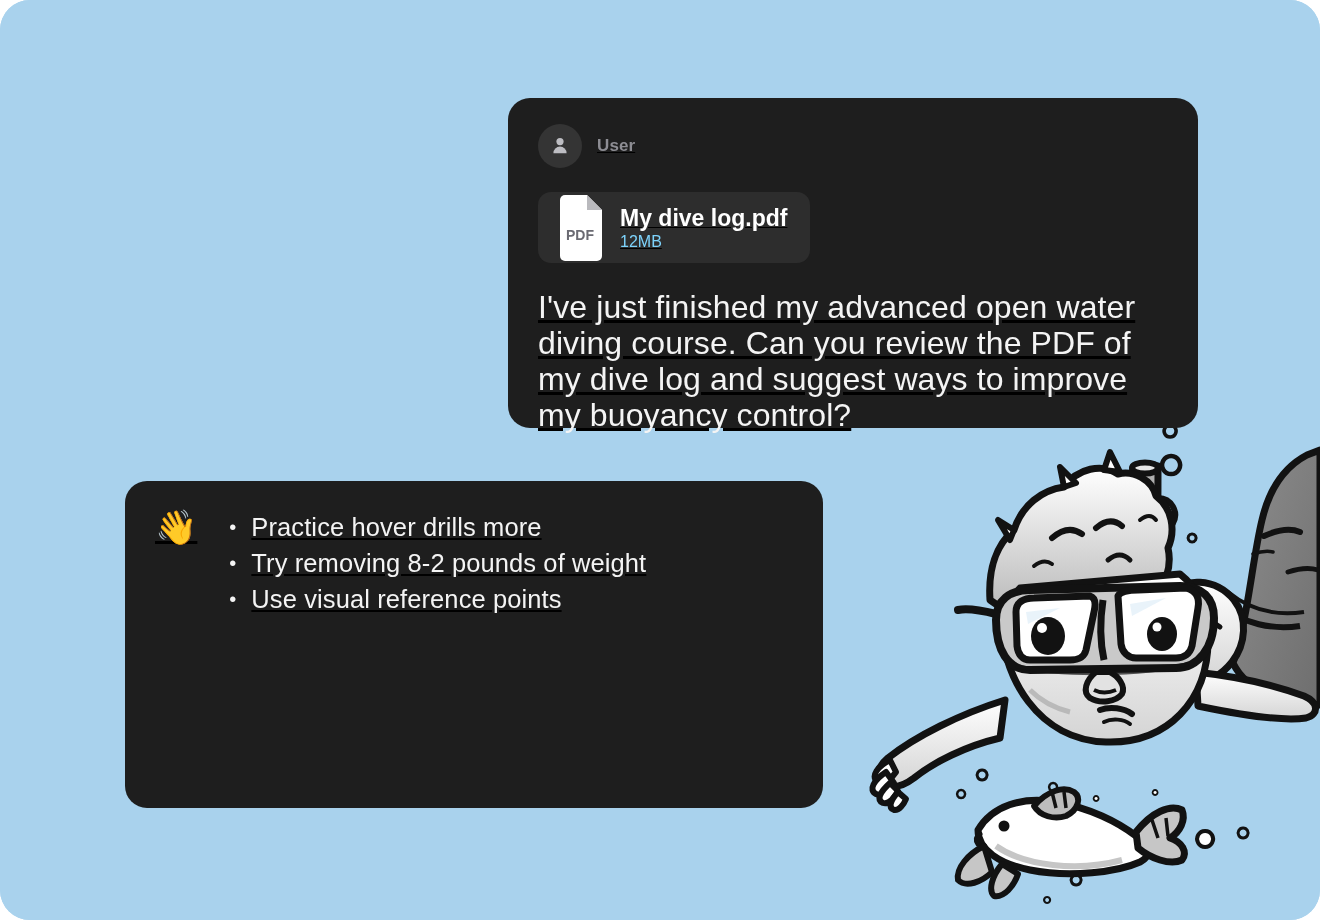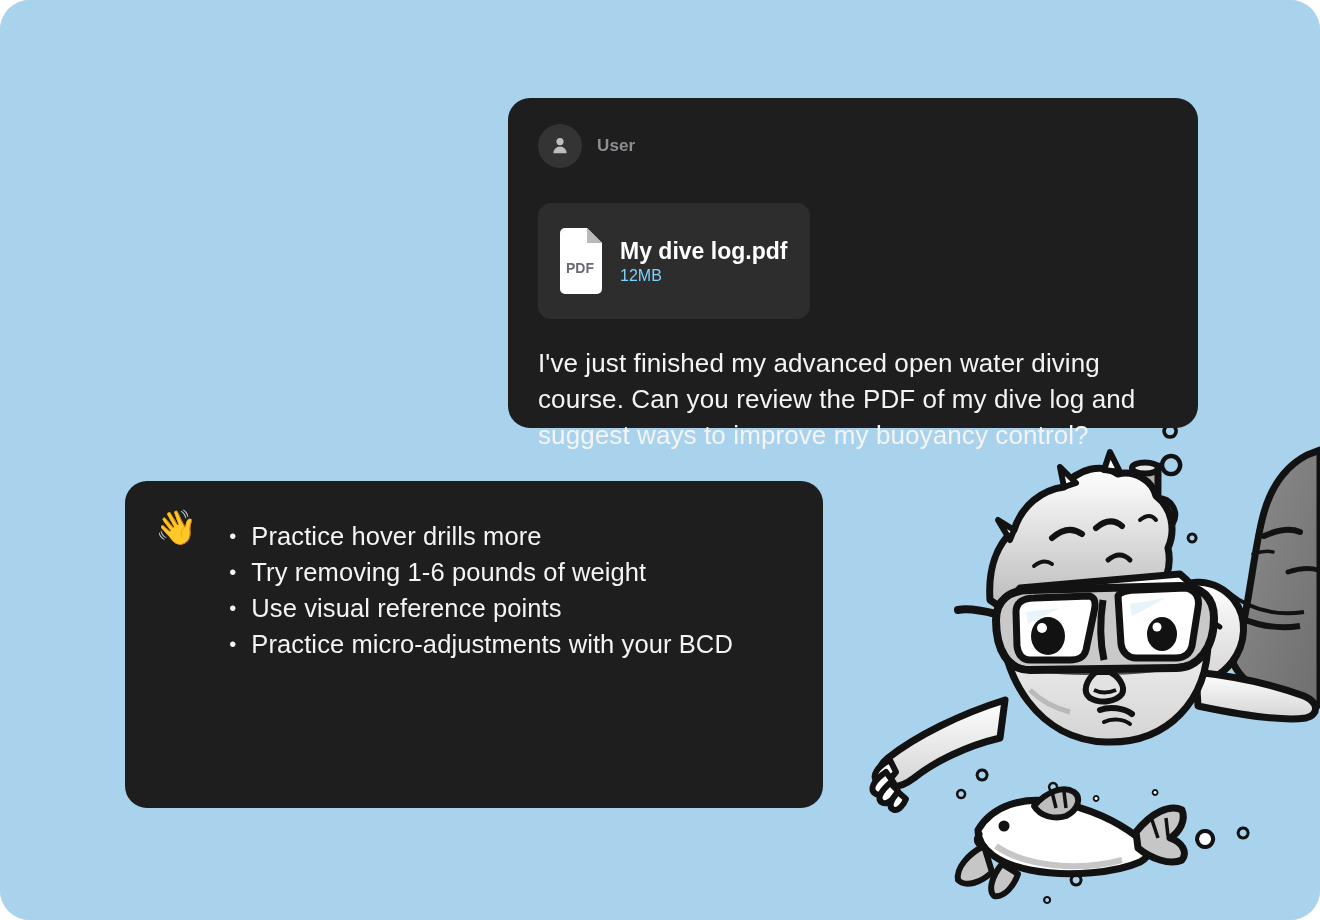--- a/index.html
+++ b/index.html
@@ -35,20 +35,21 @@
     position: absolute;
     inset: 0;
     width: 1320px;
     height: 920px;
   }
 
   .bubble {
     position: absolute;
     background: #1e1e1e;
     border-radius: 22px;
+    text-decoration: underline;
   }
 
   
   #user-bubble {
     left: 508px;
     top: 98px;
     width: 690px;
     height: 330px;
     padding: 26px 28px 30px 30px;
   }
@@ -73,23 +74,23 @@
 
   .user-label {
     font-size: 17px;
     font-weight: bold;
     color: #8d8d93;
     letter-spacing: .1px;
   }
 
   
   .file-card {
-    margin-top: 35px;
+    margin-top: 24px;
     width: 272px;
-    height: 116px;
+    height: 71px;
     background: #2d2d2d;
     border-radius: 13px;
     display: flex;
     align-items: center;
     gap: 14px;
     padding: 0 21px 0 18px;
   }
 
   .pdf-icon {
     width: 50px;
@@ -110,21 +111,21 @@
 
   .file-size {
     margin-top: 5px;
     font-size: 16px;
     color: #7dd3fc;
     line-height: 1.2;
   }
 
   .user-text {
     margin-top: 26px;
-    font-size: 26px;
+    font-size: 32px;
     line-height: 36px;
     color: #f4f4f4;
     letter-spacing: .1px;
   }
 
   
   #assistant-bubble {
     left: 125px;
     top: 481px;
     width: 698px;
@@ -148,21 +149,21 @@
 
   .assist-intro {
     font-size: 25.5px;
     line-height: 36px;
     color: #f4f4f4;
     letter-spacing: .1px;
   }
 
   .assist-list {
     list-style: none;
-    margin-top: 13px;
+    margin-top: 4px;
   }
 
   .assist-list li {
     position: relative;
     font-size: 25.5px;
     line-height: 36px;
     color: #f4f4f4;
     padding-left: 40px;
     letter-spacing: .1px;
   }
@@ -431,22 +432,21 @@
 
       <p class="user-text">I've just finished my advanced open water diving course. Can you review the PDF of my dive log and suggest ways to improve my buoyancy control?</p>
     </div>
 
     <div class="bubble" id="assistant-bubble" style="background: rgb(30, 30, 30);">
       <div class="assist-body">
         <span class="wave-emoji">👋</span>
         <div class="assist-col">
           <ul class="assist-list" id="suggestion-list">
               <li>Practice hover drills more</li>
-              <li>Try removing 1-6 pounds of weight</li>
+              <li>Try removing 8-2 pounds of weight</li>
               <li>Use visual reference points</li>
-              <li>Practice micro-adjustments with your BCD</li>
             </ul>
         </div>
       </div>
     </div>
 
   </div>
 </div>
 
 </body></html>

